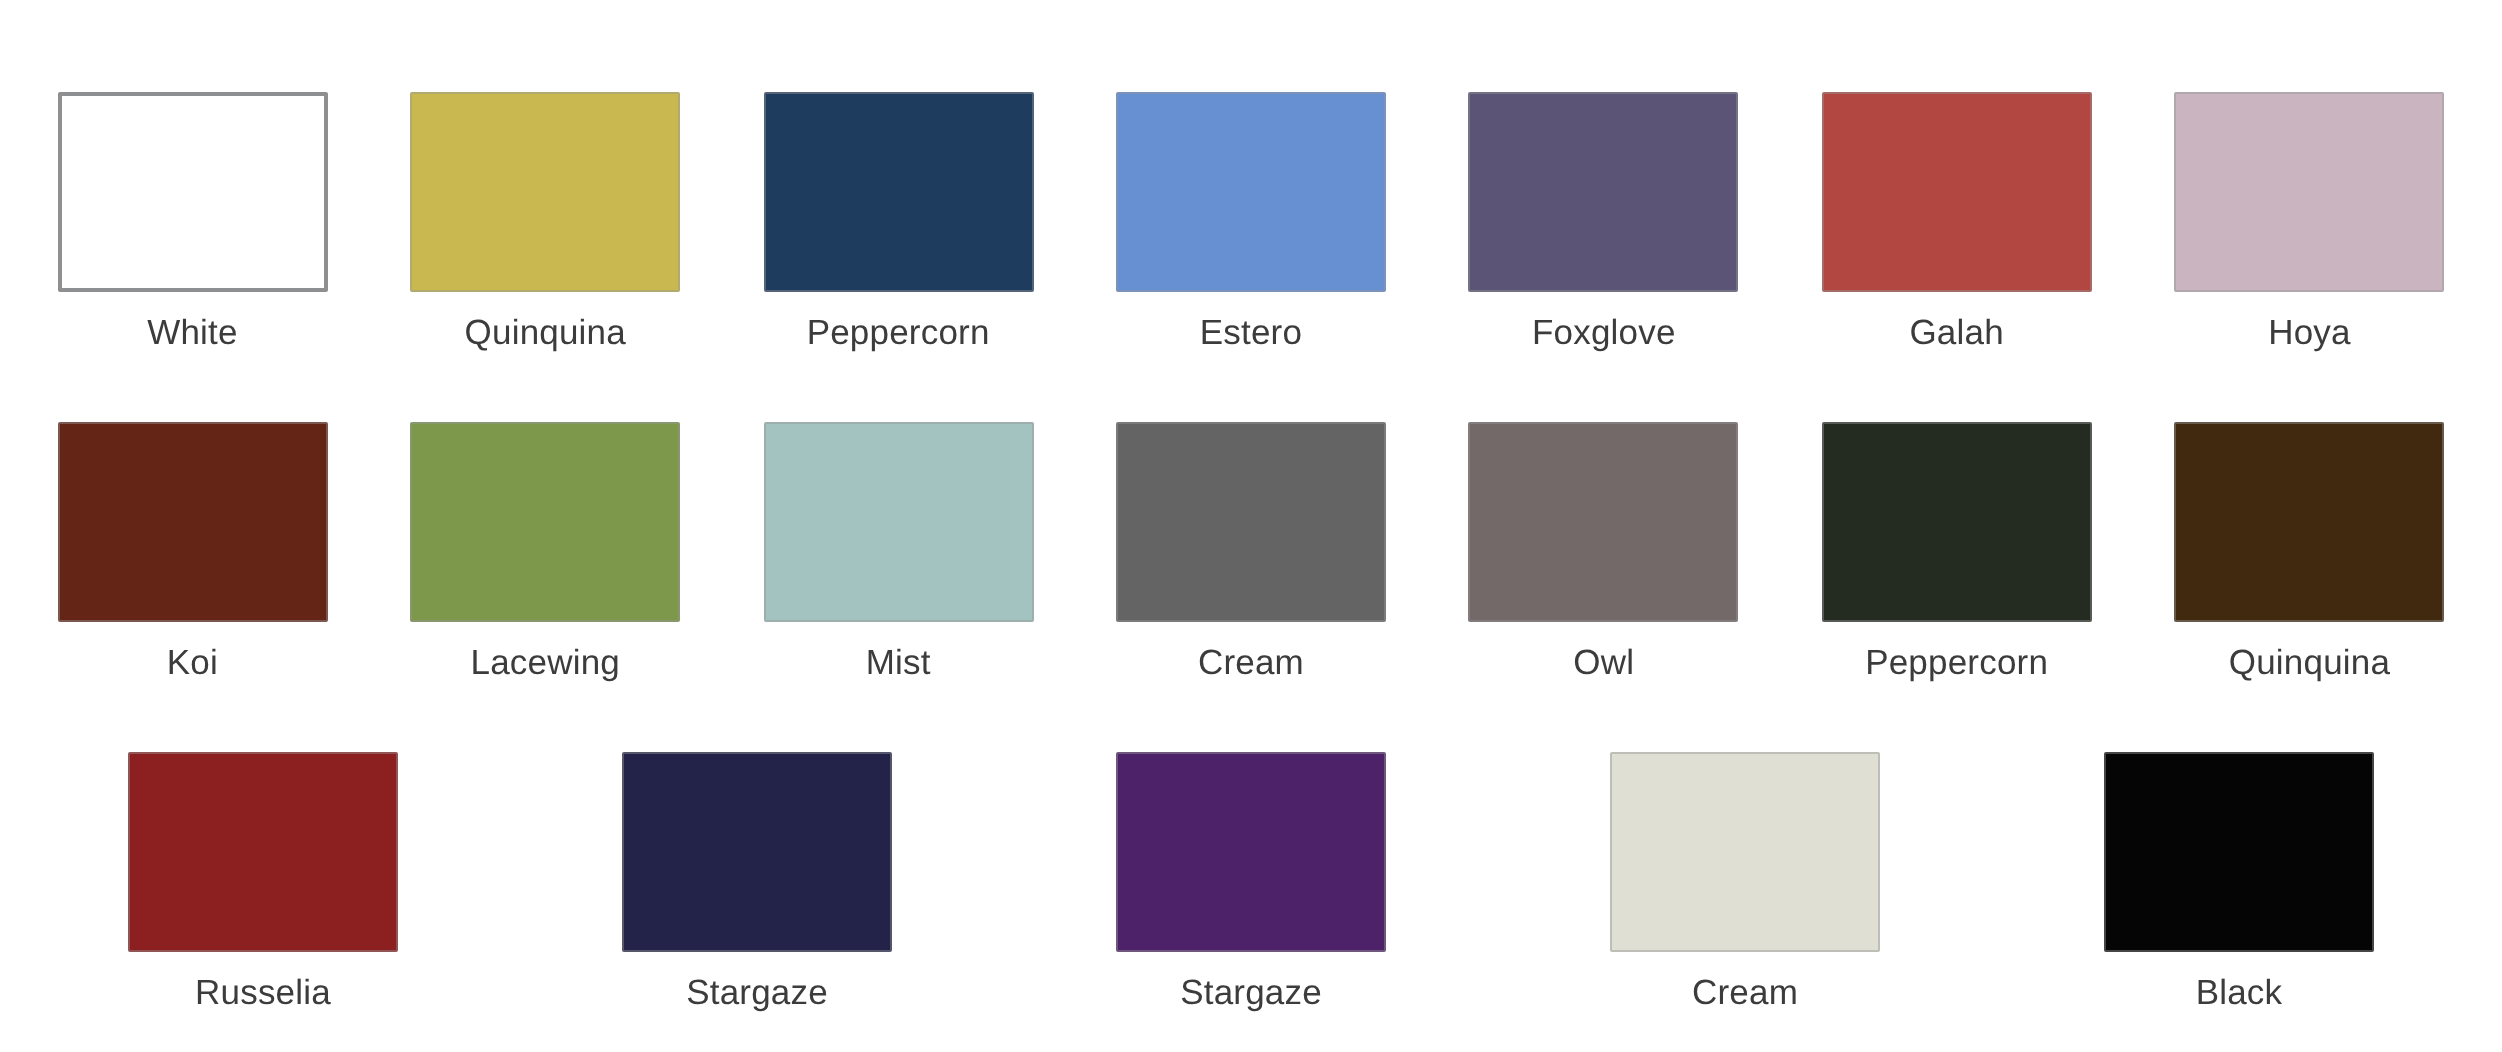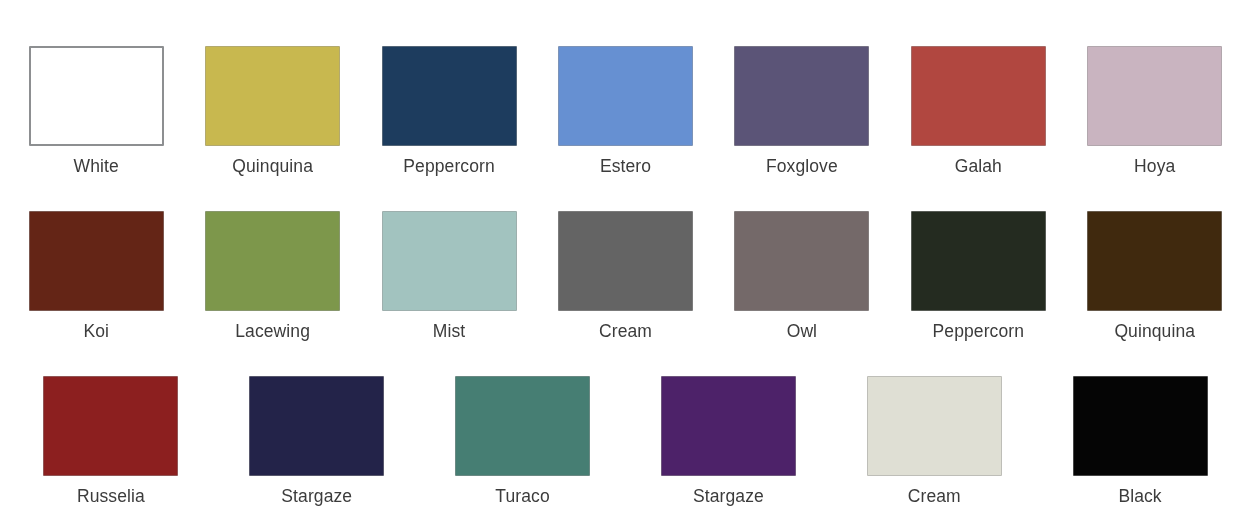--- a/index.html
+++ b/index.html
@@ -129,24 +129,20 @@
     <div class="swatch-row">
       <div class="swatch-cell">
         <div class="swatch-chip" style="background-color: rgb(140, 31, 31);"></div>
         <div class="swatch-label">Russelia</div>
       </div>
       <div class="swatch-cell">
         <div class="swatch-chip" style="background-color: rgb(35, 35, 73);"></div>
         <div class="swatch-label">Stargaze</div>
       </div>
       <div class="swatch-cell">
-        <div class="swatch-chip" style="background-color: rgb(70, 126, 115);"></div>
-        <div class="swatch-label">Turaco</div>
-      </div>
-      <div class="swatch-cell">
         <div class="swatch-chip" style="background-color: rgb(77, 34, 105);"></div>
         <div class="swatch-label">Stargaze</div>
       </div>
       <div class="swatch-cell">
         <div class="swatch-chip" style="background-color: rgb(223, 223, 212);"></div>
         <div class="swatch-label">Cream</div>
       </div>
       <div class="swatch-cell">
         <div class="swatch-chip" style="background-color: rgb(5, 5, 5);"></div>
         <div class="swatch-label">Black</div>

